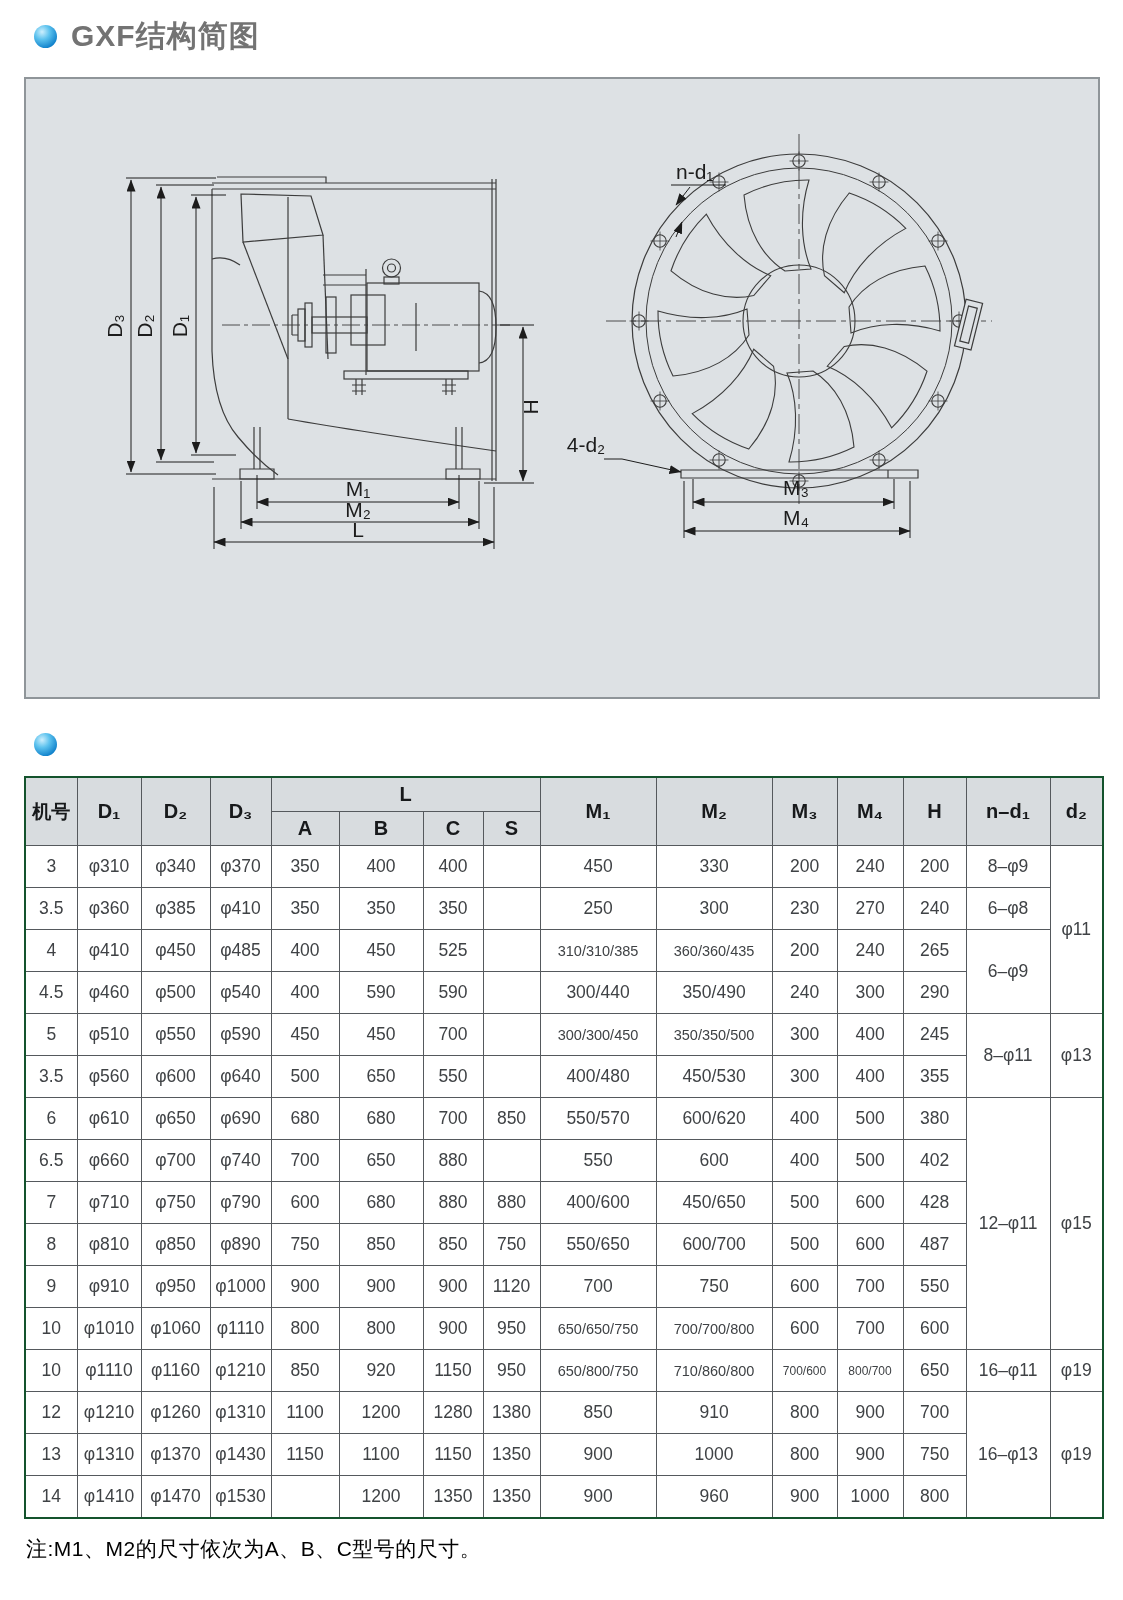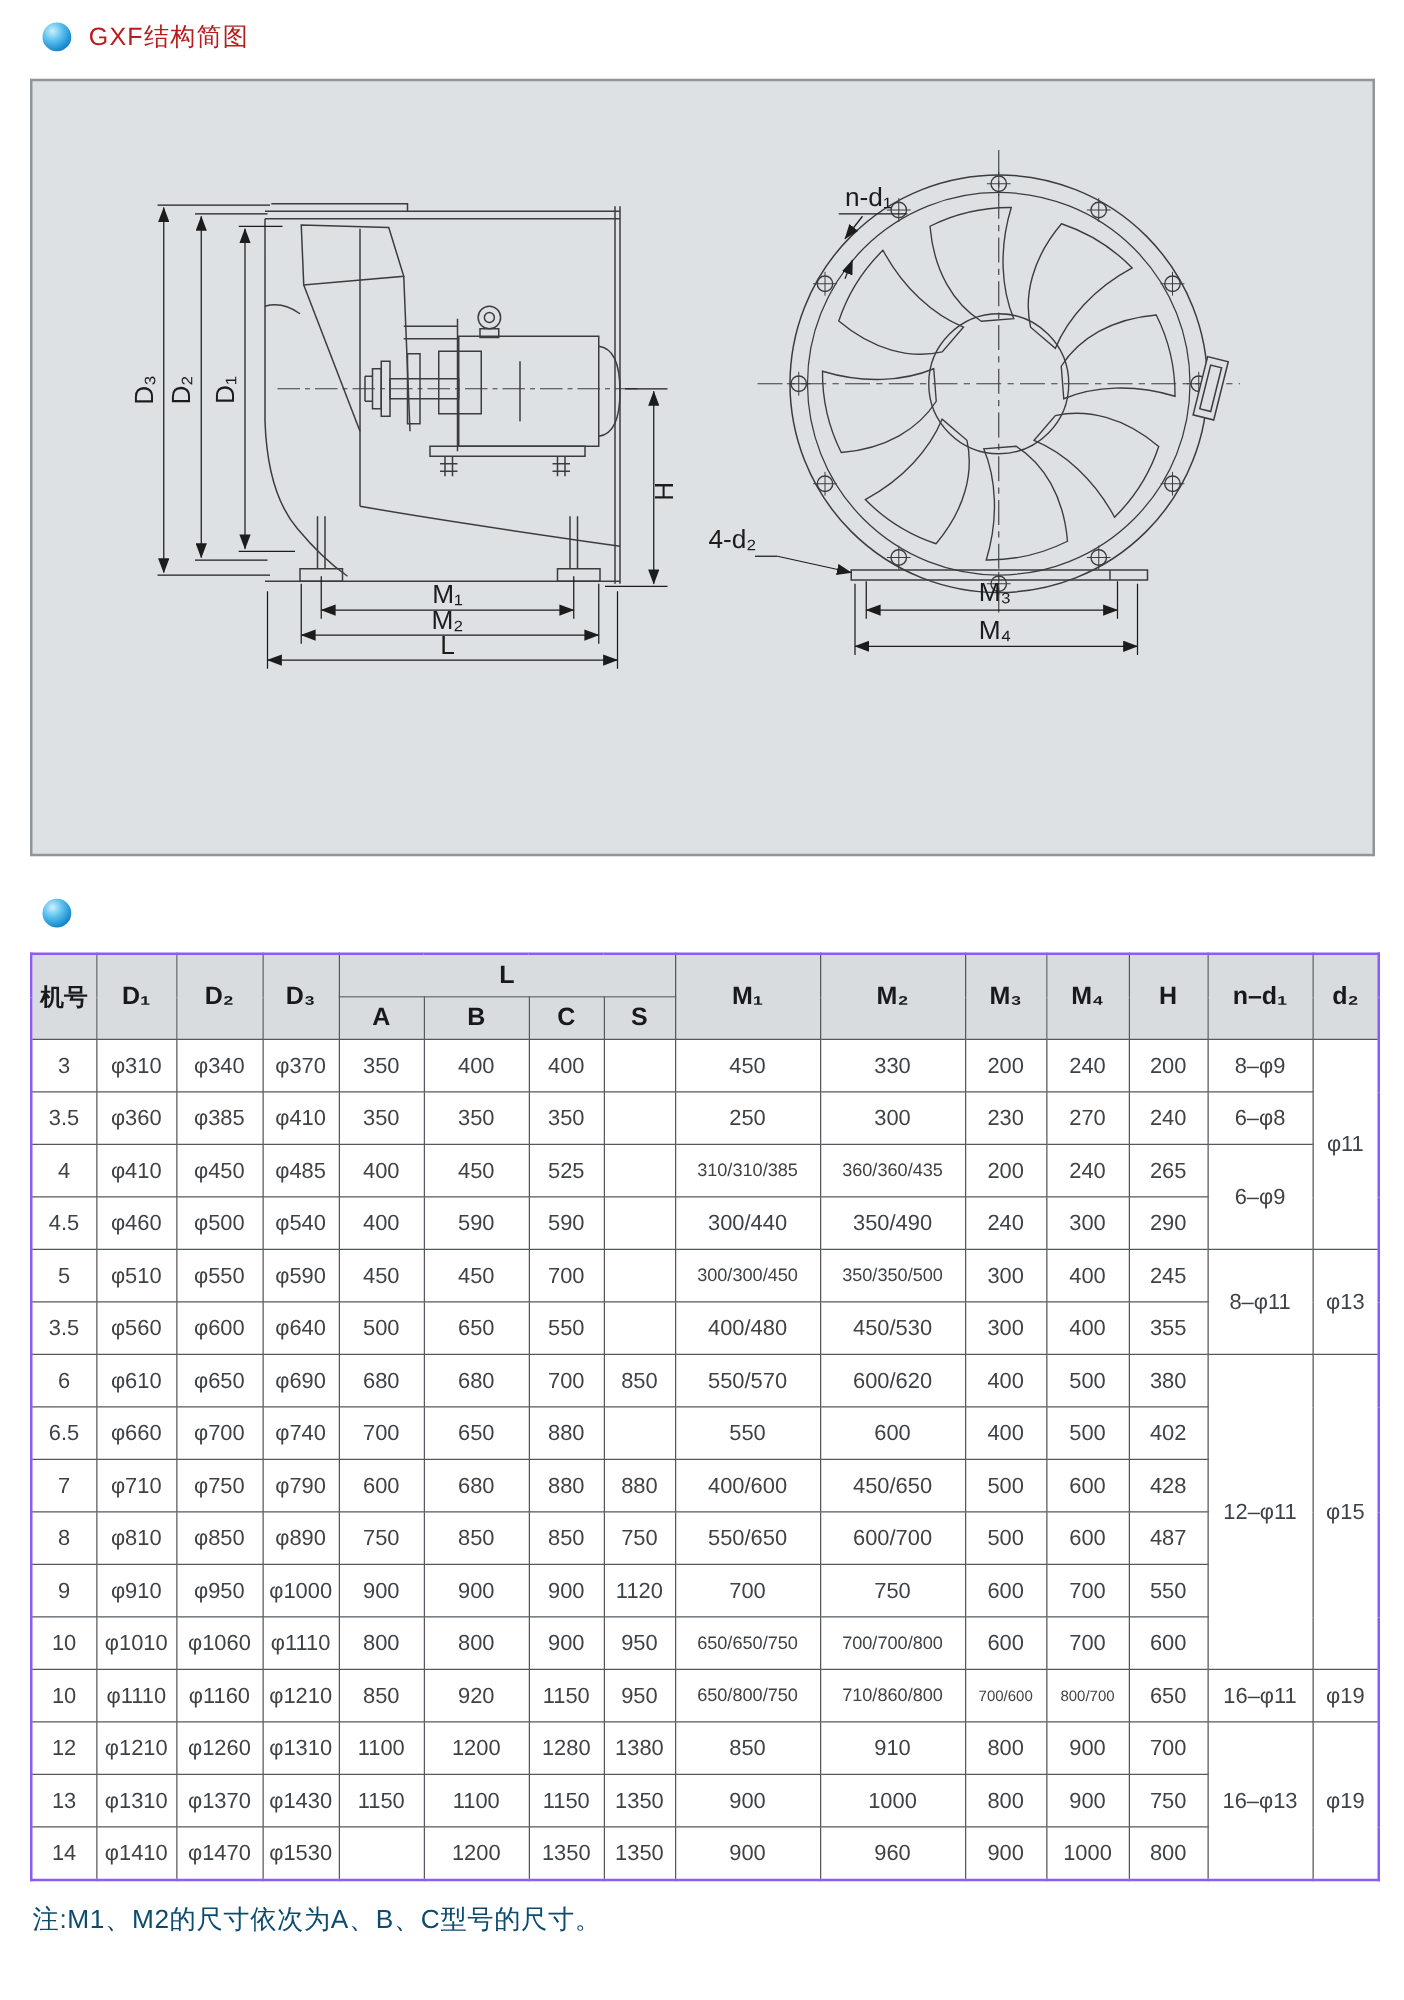--- a/index.html
+++ b/index.html
@@ -7,49 +7,49 @@
     width:1123px;height:1600px;
     font-family:"Liberation Sans","DejaVu Sans",sans-serif;
     color:#222;position:relative;overflow:hidden;
   }
   .content{width:1076px;margin:0 auto 0 24px;}
   .sec-head{display:flex;align-items:center;gap:14px;margin:16px 0 20px 10px;}
   .bullet{
     width:23px;height:23px;border-radius:50%;flex:0 0 auto;
     background:radial-gradient(circle at 35% 30%, #cdeffd 0%, #5cc2ee 35%, #1283cc 75%, #0a5da5 100%);
   }
-  .sec-title{font-size:20px;font-weight:normal;color:#b91c1c;letter-spacing:1px;}
+  .sec-title{font-size:30px;font-weight:bold;color:#737373;letter-spacing:1px;}
   .diagram-box{
     width:1072px;height:618px;
     background:#dde1e4;border:2px solid #8f9599;
   }
   svg text{font-family:"Liberation Sans","DejaVu Sans",sans-serif;fill:#1c1c1c;}
   
   table.fix{
     border-collapse:collapse;table-layout:fixed;
     width:1078px;margin-top:14px;
-    border:2px solid #8b5cf6;
+    border:2px solid #14532d;
   }
   table.fix th, table.fix td{
     border:1px solid #55595d;
     text-align:center;vertical-align:middle;
     color:#3f4245;
     font-size:17.5px;
     padding:0;
     height:41px;
     overflow:hidden;white-space:nowrap;
   }
   table.fix thead th{
     background:#d8dcdf;color:#17191b;
     font-weight:bold;font-size:20px;height:33px;
   }
   table.fix thead th.zh{font-size:19px;}
   table.fix td.sm{font-size:14.5px;text-align:center;}
   table.fix td.xs{font-size:12px;}
-  .note{font-size:21px;color:#0c4a6e;margin:16px 0 0 2px;letter-spacing:0.5px;}
+  .note{font-size:21px;color:#000000;margin:16px 0 0 2px;letter-spacing:0.5px;}
 </style>
 </head>
 <body>
 
 <div class="content">
 
   <div class="sec-head">
     <span class="bullet"></span>
     <span class="sec-title">GXF结构简图</span>
   </div>

